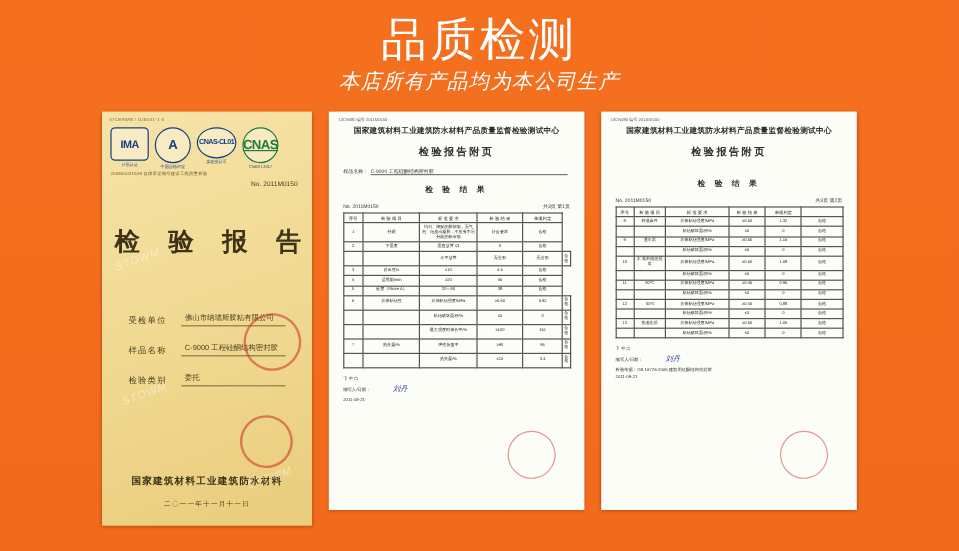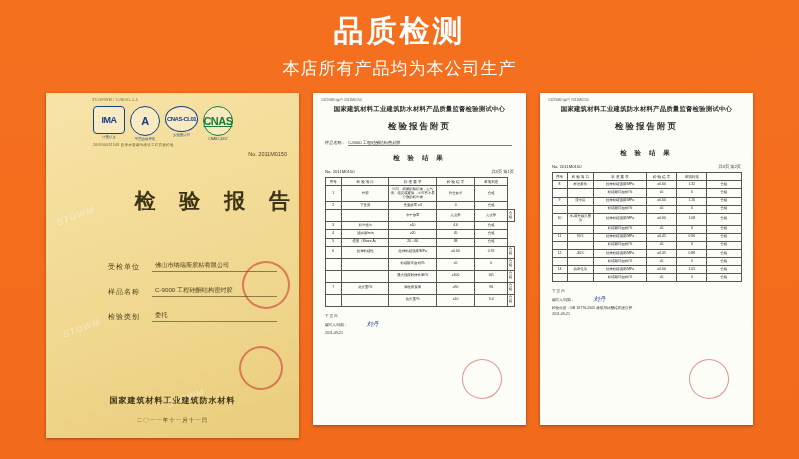--- a/index.html
+++ b/index.html
@@ -18,51 +18,51 @@
     width: 799px;
     height: 459px;
     background: linear-gradient(180deg, #f4701f 0%, #f26a1b 100%);
   }
   .header {
     padding-top: 14px;
     text-align: center;
     color: #ffffff;
   }
   .header .title {
-    font-size: 30px;
-    font-weight: bold;
+    font-size: 38px;
+    font-weight: normal;
     letter-spacing: 3px;
     line-height: 1.1;
   }
   .header .subtitle {
-    margin-top: 10px;
+    margin-top: 0;
     font-size: 17px;
     letter-spacing: 1px;
+    font-style: italic;
   }
   .docs {
     position: absolute;
     top: 93px;
     left: 0;
     width: 799px;
     height: 348px;
     display: flex;
     justify-content: center;
     gap: 14px;
   }
 
   
   .cert1 {
     position: relative;
-    width: 213px;
+    width: 175px;
     height: 345px;
     background: linear-gradient(160deg, #f6e3a8 0%, #f3dd9a 30%, #efd68c 65%, #e9cc7c 100%);
     box-shadow: 0 1px 3px rgba(0,0,0,.35);
     overflow: hidden;
     color: #6b5a2a;
-    padding-left: 40px;
   }
   .cert1 .c1-top {
     font-size: 3.6px;
     color: #7a6a3a;
     padding: 5px 0 0 6px;
     letter-spacing: .3px;
   }
   .badges {
     display: flex;
     gap: 5px;

